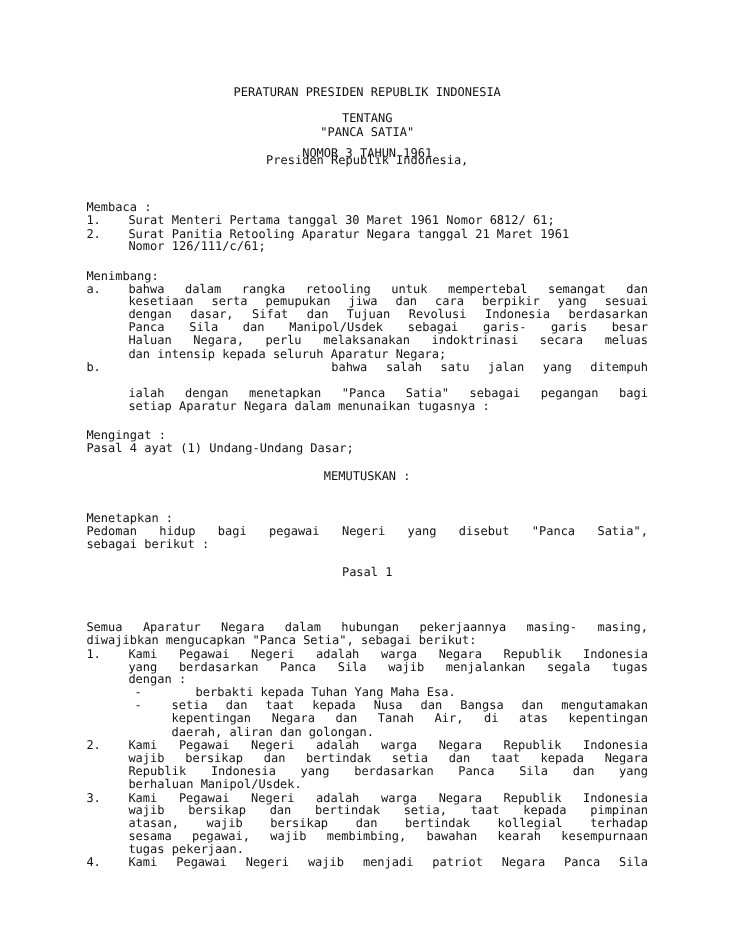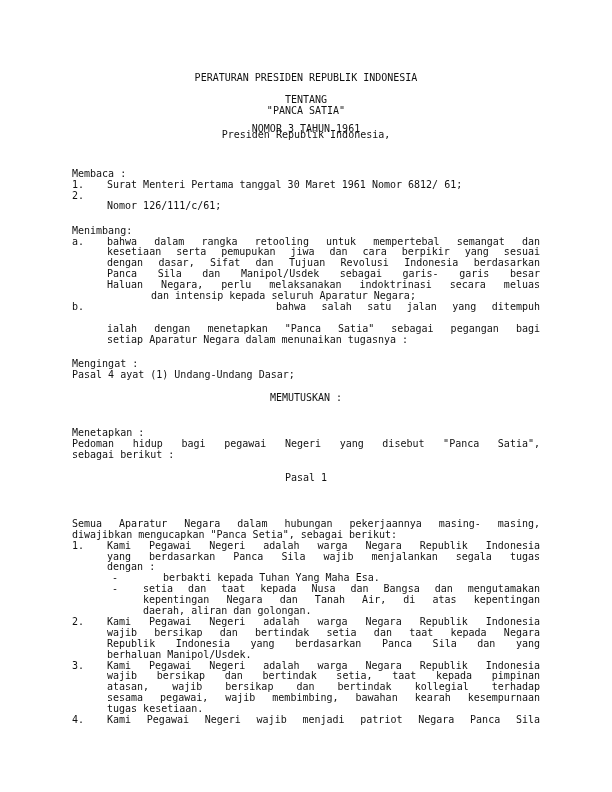--- a/index.html
+++ b/index.html
@@ -25,30 +25,31 @@
   <div class="ln center" style="top: 72px; line-height: 12.1px;">PERATURAN PRESIDEN REPUBLIK INDONESIA</div>
   <div class="ln center" style="top: 82.9px; line-height: 12.1px; margin-top: 40px;">NOMOR 3 TAHUN 1961</div>
   <div class="ln center" style="top: 93.8px; line-height: 12.1px;">TENTANG</div>
   <div class="ln center" style="top: 104.7px; line-height: 12.1px;">"PANCA SATIA"</div>
   <div class="ln center" style="top: 128.9px; line-height: 12.1px;">Presiden Republik Indonesia,</div>
 
   <div class="ln" style="left: 72px; top: 167.7px; line-height: 12.1px;">Membaca :</div>
   <div class="ln" style="left: 72px; top: 178.6px; line-height: 12.1px;">1.</div>
   <div class="ln" style="left: 107px; top: 178.6px; line-height: 12.1px;">Surat Menteri Pertama tanggal 30 Maret 1961 Nomor 6812/ 61;</div>
   <div class="ln" style="left: 72px; top: 189.5px; line-height: 12.1px;">2.</div>
+  <div class="ln" style="left: 107px; top: 189.5px; line-height: 12.1px;">Surat Panitia Retooling Aparatur Negara tanggal 21 Maret 1961</div>
   <div class="ln" style="left: 107px; top: 200.4px; line-height: 12.1px;">Nomor 126/111/c/61;</div>
 
   <div class="ln" style="left: 72px; top: 224.6px; line-height: 12.1px;">Menimbang:</div>
   <div class="ln" style="left: 72px; top: 235.5px; line-height: 12.1px;">a.</div>
   <div class="ln just" style="left: 107px; top: 235.5px; width: 433px; line-height: 12.1px;">bahwa dalam rangka retooling untuk mempertebal semangat dan</div>
   <div class="ln just" style="left: 107px; top: 246.4px; width: 433px; line-height: 12.1px;">kesetiaan serta pemupukan jiwa dan cara berpikir yang sesuai</div>
   <div class="ln just" style="left: 107px; top: 257.3px; width: 433px; line-height: 12.1px;">dengan dasar, Sifat dan Tujuan Revolusi Indonesia berdasarkan</div>
   <div class="ln just" style="left: 107px; top: 268.2px; width: 433px; line-height: 12.1px;">Panca Sila dan Manipol/Usdek sebagai garis- garis besar</div>
   <div class="ln just" style="left: 107px; top: 279.1px; width: 433px; line-height: 12.1px;">Haluan Negara, perlu melaksanakan indoktrinasi secara meluas</div>
-  <div class="ln" style="left: 107px; top: 290px; line-height: 12.1px; margin-left: 44px;">dan intensip kepada seluruh Aparatur Negara;</div>
+  <div class="ln" style="left: 107px; top: 290px; line-height: 12.1px;">dan intensip kepada seluruh Aparatur Negara;</div>
   <div class="ln" style="left: 72px; top: 300.9px; line-height: 12.1px;">b.</div>
   <div class="ln" style="left: 276px; top: 300.9px; width: 264px; text-align: justify; text-align-last: justify; line-height: 12.1px;">bahwa salah satu jalan yang ditempuh</div>
   <div class="ln just" style="left: 107px; top: 322.7px; width: 433px; line-height: 12.1px;">ialah dengan menetapkan "Panca Satia" sebagai pegangan bagi</div>
   <div class="ln" style="left: 107px; top: 333.6px; line-height: 12.1px;">setiap Aparatur Negara dalam menunaikan tugasnya :</div>
 
   <div class="ln" style="left: 72px; top: 357.9px; line-height: 12.1px;">Mengingat :</div>
   <div class="ln" style="left: 72px; top: 368.8px; line-height: 12.1px;">Pasal 4 ayat (1) Undang-Undang Dasar;</div>
 
   <div class="ln center" style="top: 391.8px; line-height: 12.1px;">MEMUTUSKAN :</div>
 
@@ -75,18 +76,18 @@
   <div class="ln just" style="left: 107px; top: 615.9px; width: 433px; line-height: 12.1px;">Kami Pegawai Negeri adalah warga Negara Republik Indonesia</div>
   <div class="ln just" style="left: 107px; top: 626.8px; width: 433px; line-height: 12.1px;">wajib bersikap dan bertindak setia dan taat kepada Negara</div>
   <div class="ln just" style="left: 107px; top: 637.7px; width: 433px; line-height: 12.1px;">Republik Indonesia yang berdasarkan Panca Sila dan yang</div>
   <div class="ln" style="left: 107px; top: 648.6px; line-height: 12.1px;">berhaluan Manipol/Usdek.</div>
 
   <div class="ln" style="left: 72px; top: 659.5px; line-height: 12.1px;">3.</div>
   <div class="ln just" style="left: 107px; top: 659.5px; width: 433px; line-height: 12.1px;">Kami Pegawai Negeri adalah warga Negara Republik Indonesia</div>
   <div class="ln just" style="left: 107px; top: 670.4px; width: 433px; line-height: 12.1px;">wajib bersikap dan bertindak setia, taat kepada pimpinan</div>
   <div class="ln just" style="left: 107px; top: 681.3px; width: 433px; line-height: 12.1px;">atasan, wajib bersikap dan bertindak kollegial terhadap</div>
   <div class="ln just" style="left: 107px; top: 692.2px; width: 433px; line-height: 12.1px;">sesama pegawai, wajib membimbing, bawahan kearah kesempurnaan</div>
-  <div class="ln" style="left: 107px; top: 703.1px; line-height: 12.1px;">tugas kesetiaan.</div>
+  <div class="ln" style="left: 107px; top: 703.1px; line-height: 12.1px;">tugas pekerjaan.</div>
 
   <div class="ln" style="left: 72px; top: 714px; line-height: 12.1px;">4.</div>
   <div class="ln just" style="left: 107px; top: 714px; width: 433px; line-height: 12.1px;">Kami Pegawai Negeri wajib menjadi patriot Negara Panca Sila</div>
 
 </div>
 
 </body></html>

